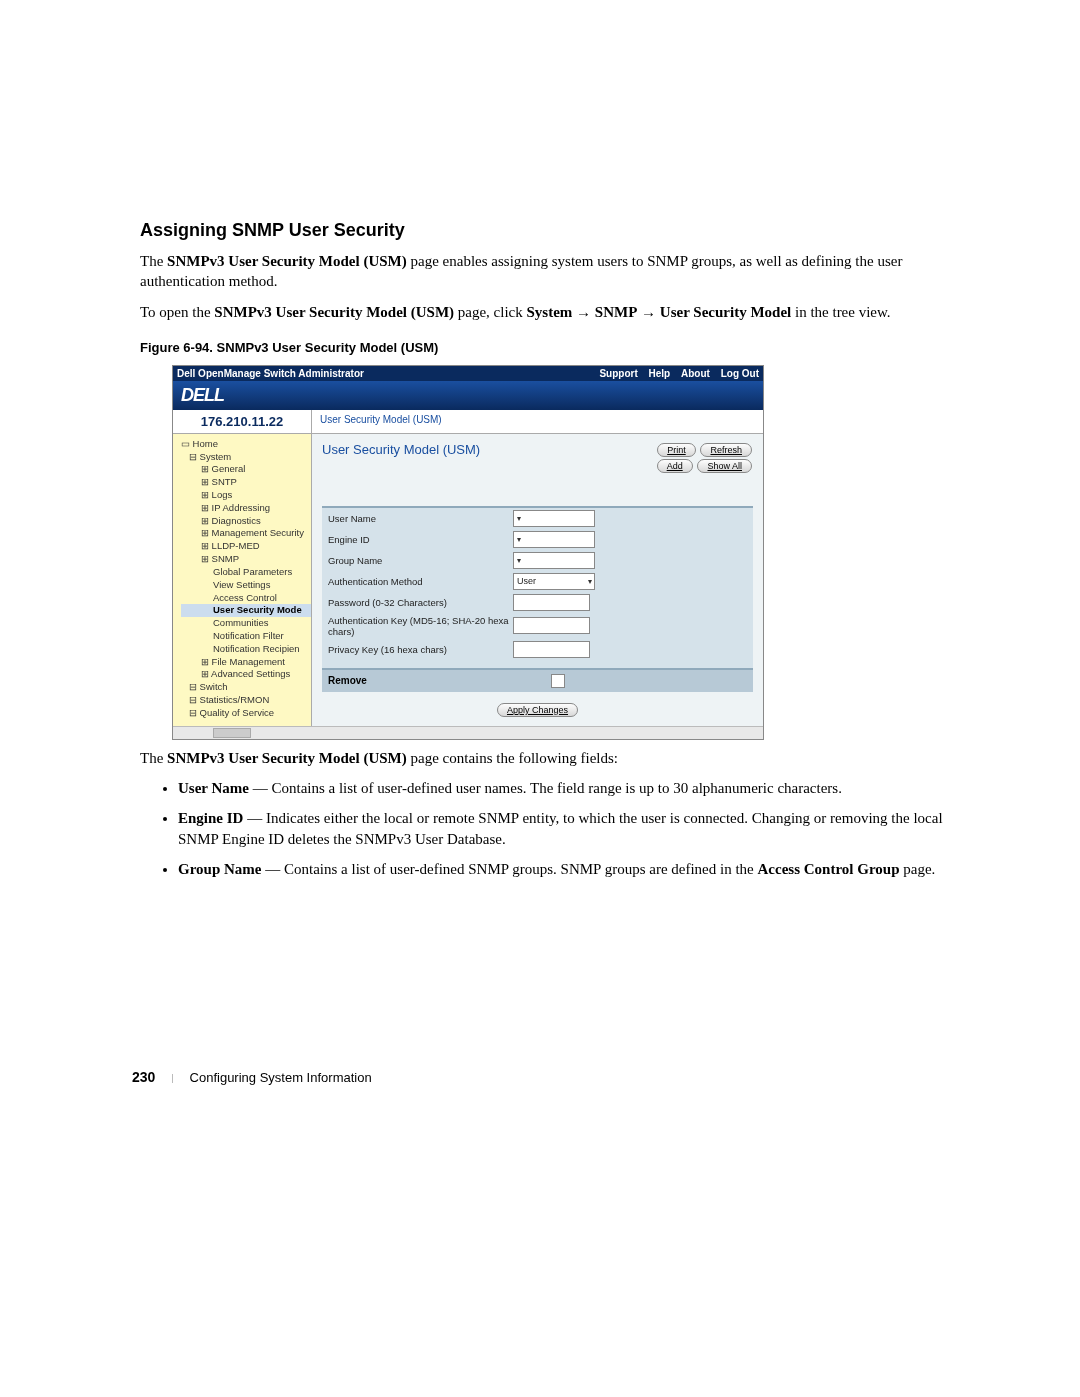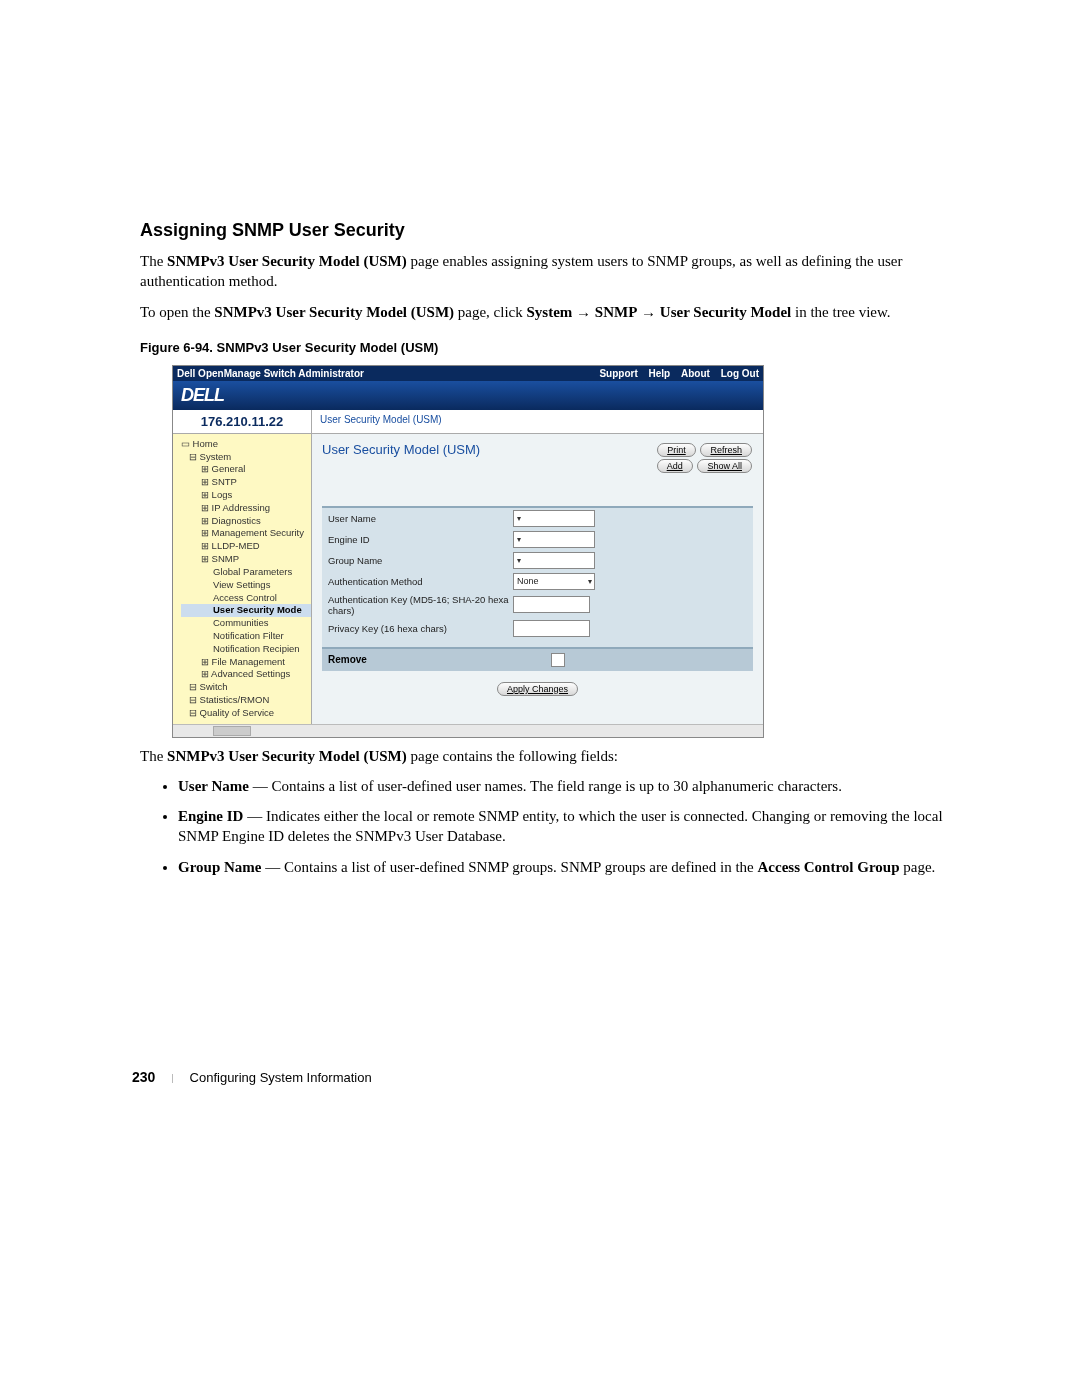--- a/index.html
+++ b/index.html
@@ -285,22 +285,26 @@
               <div class="ss-row-label">Engine ID</div>
               <div class="ss-select"></div>
             </div>
           <div class="ss-row">
               <div class="ss-row-label">Group Name</div>
               <div class="ss-select"></div>
             </div>
           <div class="ss-row">
               <div class="ss-row-label">Authentication Method</div>
               <div class="ss-select">
-                <span>None</span>
+                <span>User</span>
               </div>
+            </div>
+          <div class="ss-row">
+              <div class="ss-row-label">Password (0-32 Characters)</div>
+              <div class="ss-input"></div>
             </div>
           <div class="ss-row">
               <div class="ss-row-label">Authentication Key (MD5-16; SHA-20 hexa chars)</div>
               <div class="ss-input"></div>
             </div>
           <div class="ss-row">
               <div class="ss-row-label">Privacy Key (16 hexa chars)</div>
               <div class="ss-input"></div>
             </div>
           <div class="ss-remove">

